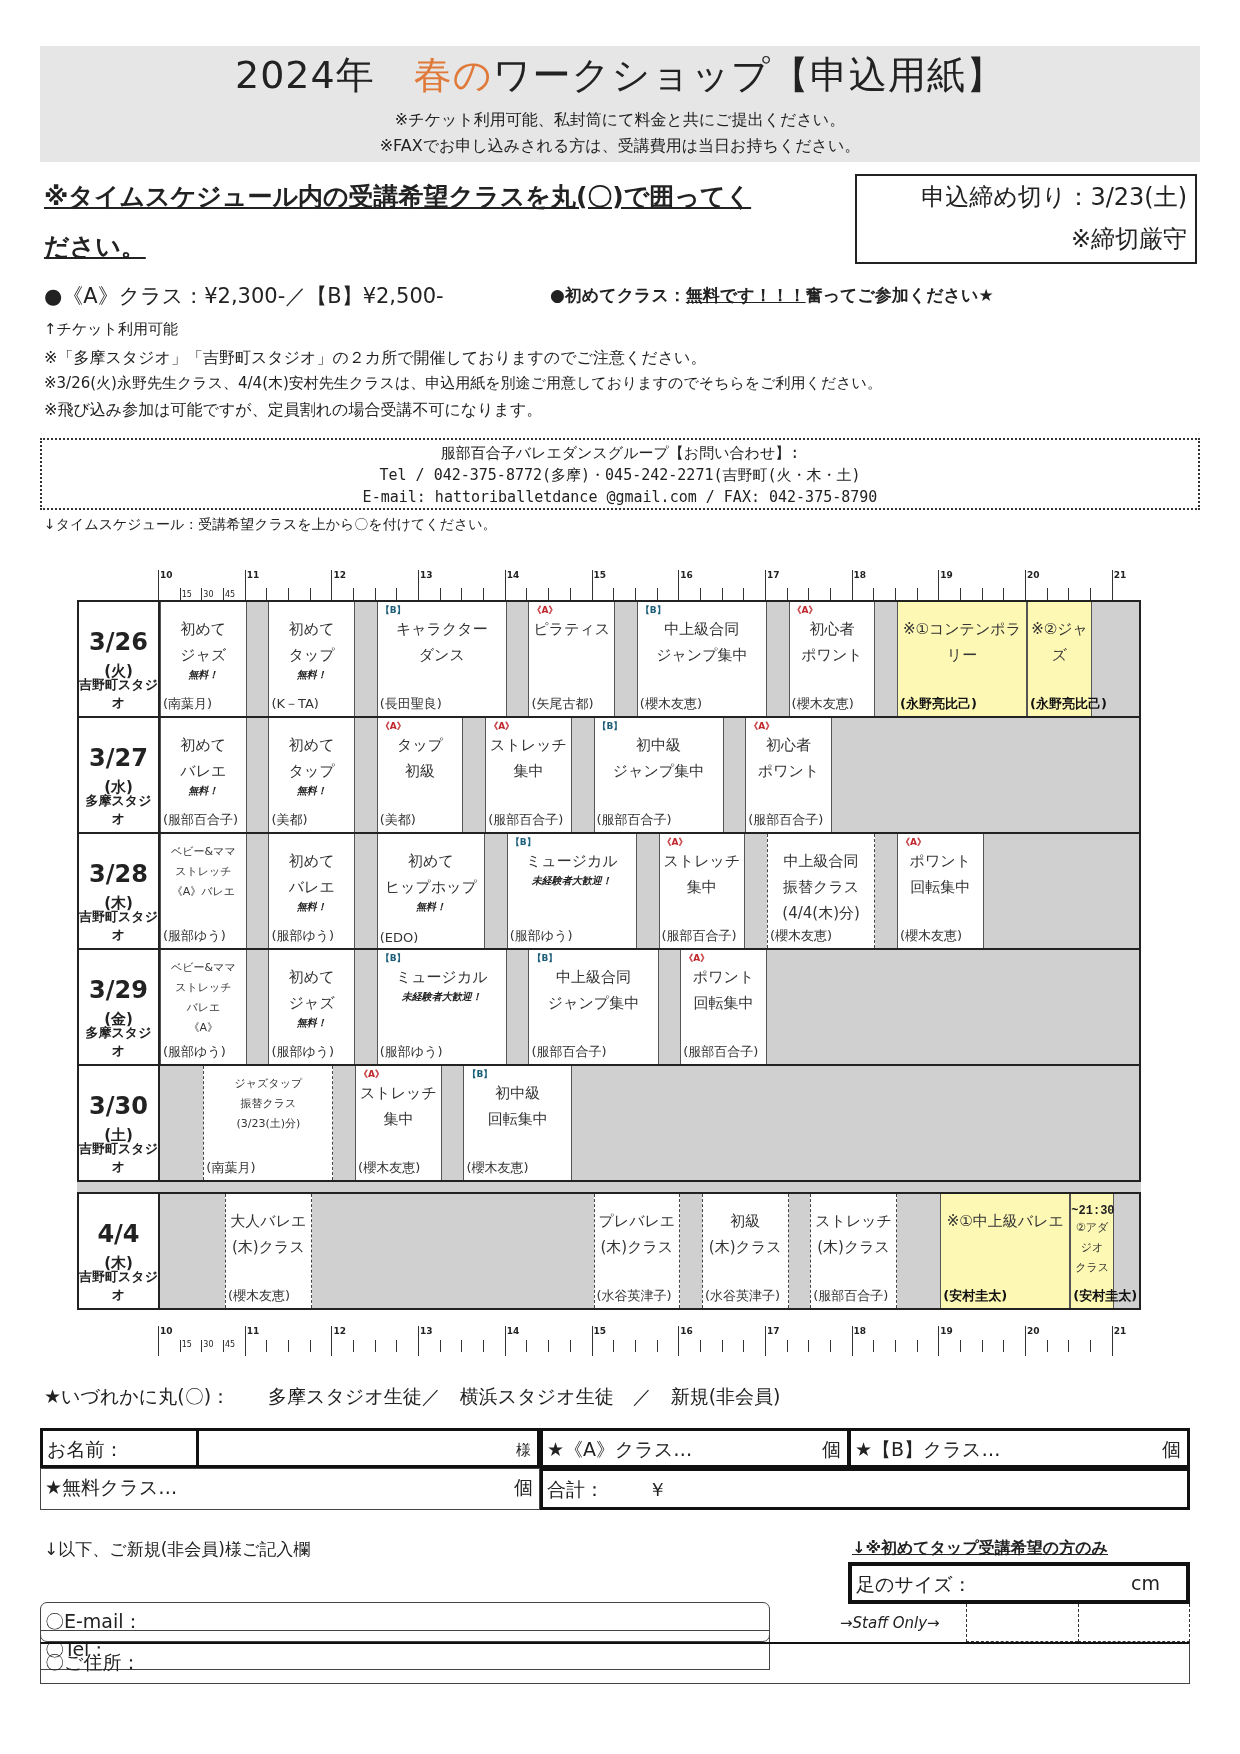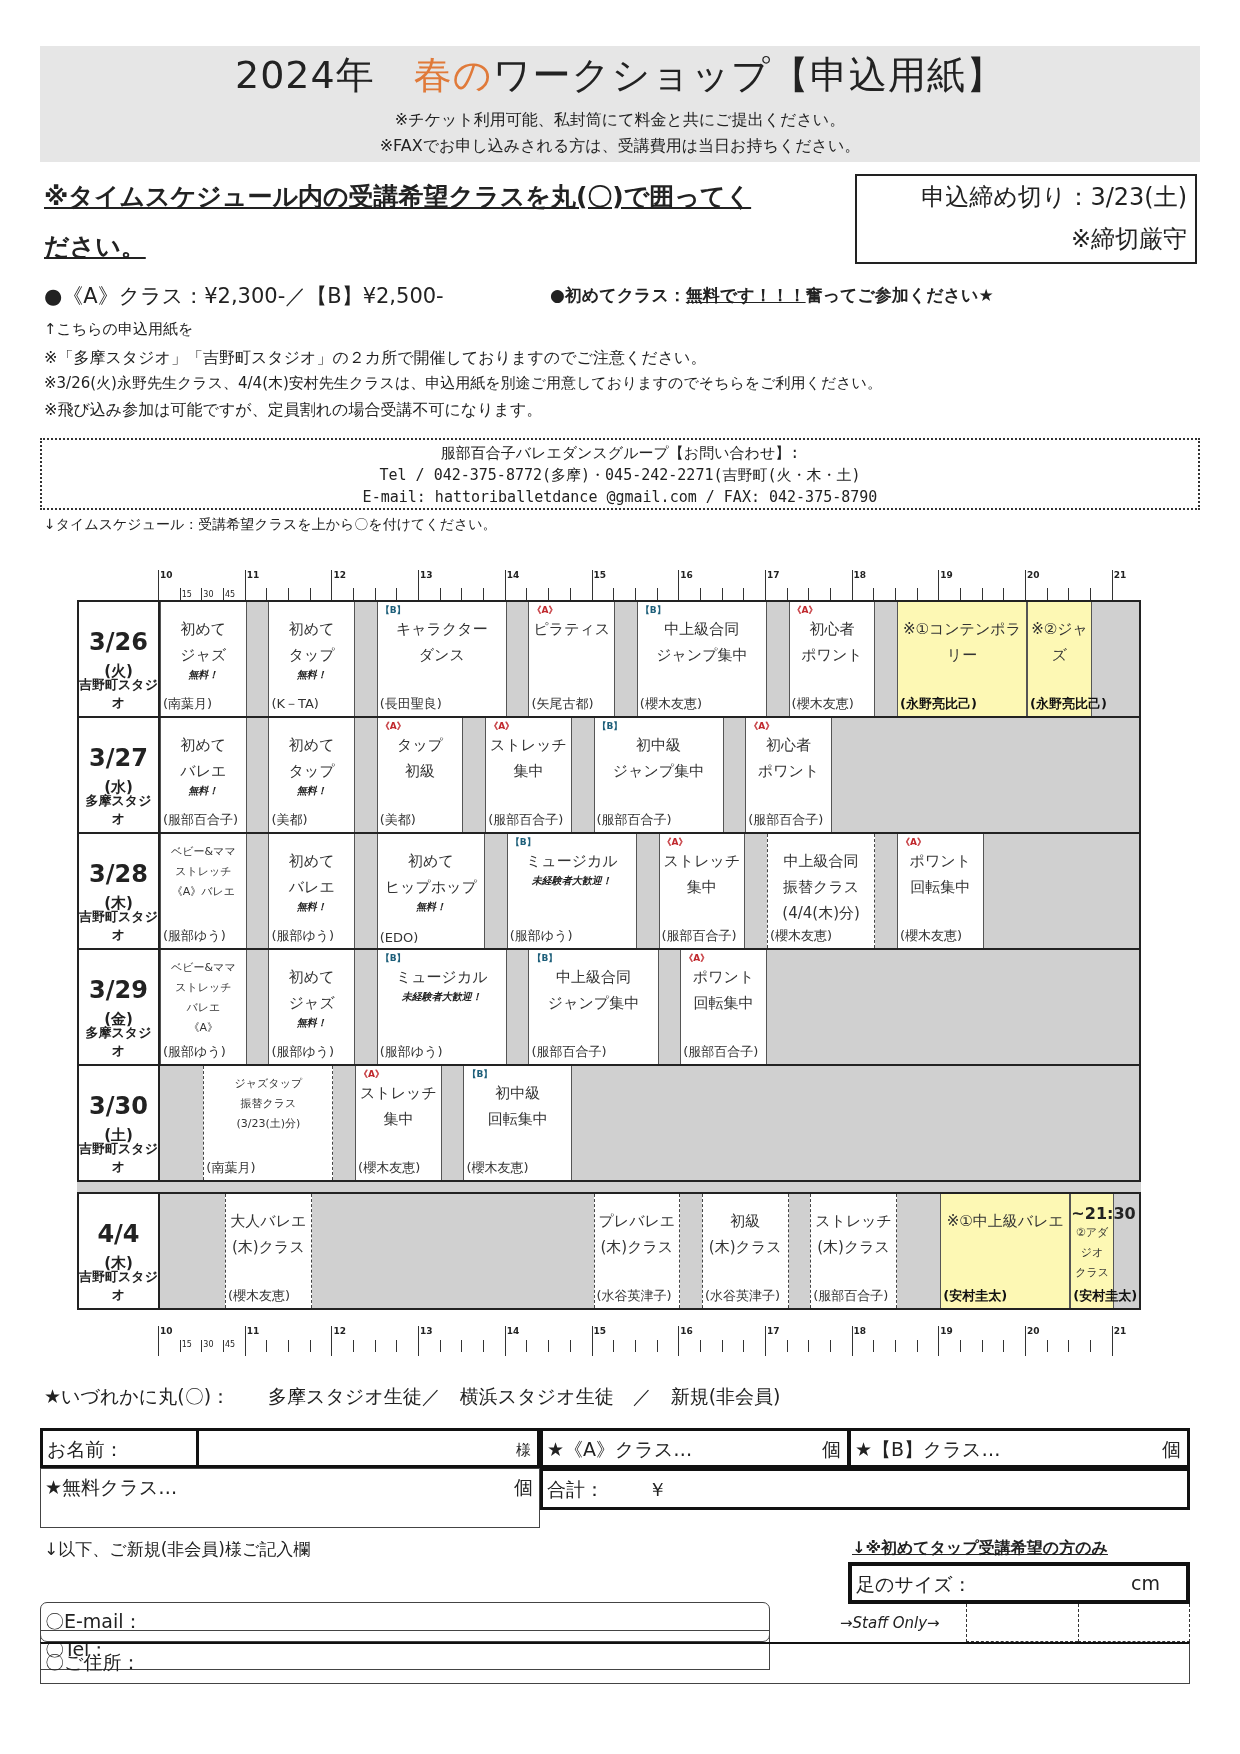--- a/index.html
+++ b/index.html
@@ -38,21 +38,21 @@
   .block.dashed{border-left:1px dashed #444;border-right:1px dashed #444;}
   .block.yellow{background:#fdf8b4;}
   .block .tag{position:absolute;top:2px;left:3px;font-size:9px;font-weight:bold;}
   .tag.a{color:#c0282d;}
   .tag.b{color:#1e5f7a;}
   .block .name{text-align:center;font-size:15px;line-height:26px;margin-top:14px;color:#333;}
   .block .name.small{font-size:11px;line-height:20px;margin-top:8px;}
   .block .note{text-align:center;font-size:10px;font-weight:bold;font-style:italic;}
   .block .teacher{position:absolute;bottom:3px;left:2px;font-size:13px;color:#333;white-space:nowrap;}
   .block .teacher.bold{font-weight:bold;color:#111;}
-  .block .top-note{text-align:left;font-size:16px;font-weight:bold;margin-top:10px;}
+  .block .top-note{text-align:left;font-size:12px;font-weight:bold;margin-top:10px;font-family:Liberation Mono, monospace;}
   
   #circle-choice{left:44px;top:1384px;font-size:19px;}
   .form-box{position:absolute;box-sizing:border-box;font-size:19px;}
   .form-box .lbl{position:absolute;left:4px;top:6px;}
   .form-box .suf{position:absolute;right:6px;top:6px;}
   .thick{border:3px solid #111;}
   .thin{border:1.5px solid #444;}
 </style>
 </head>
 <body>
@@ -70,21 +70,21 @@
 </div>
 <div class="abs" id="deadline-box">
   <div>申込締め切り：3/23(土)</div>
   <div>※締切厳守</div>
 </div>
 
 <div class="abs" id="price">●《A》クラス：¥2,300-／【B】¥2,500-</div>
 <div class="abs" id="free">
   <span>●初めてクラス：</span><b>無料です！！！</b><span>奮ってご参加ください★</span>
 </div>
-<div class="abs info" style="top:320px;font-size:15px;">↑こちらの申込用紙を</div>
+<div class="abs info" style="top:320px;font-size:15px;">↑チケット利用可能</div>
 <div class="abs info" style="top:348px;">※「多摩スタジオ」「吉野町スタジオ」の２カ所で開催しておりますのでご注意ください。</div>
 <div class="abs info" style="top:374px;font-size:15px;">※3/26(火)永野先生クラス、4/4(木)安村先生クラスは、申込用紙を別途ご用意しておりますのでそちらをご利用ください。</div>
 <div class="abs info" style="top:400px;">※飛び込み参加は可能ですが、定員割れの場合受講不可になります。</div>
 
 <div class="abs" id="contact-box">
   <div>服部百合子バレエダンスグループ【お問い合わせ】:</div>
   <div>Tel / 042-375-8772(多摩)・045-242-2271(吉野町(火・木・土)</div>
   <div>E-mail: hattoriballetdance @gmail.com / FAX: 042-375-8790</div>
 </div>
 <div class="abs" style="left:44px;top:516px;font-size:14px;">↓タイムスケジュール：受講希望クラスを上から〇を付けてください。</div>
@@ -434,21 +434,21 @@
   <span class="suf" style="font-size:15px;top:10px;">様</span>
 </div>
 <div class="form-box thick" style="left:540px;top:1428px;width:310px;height:40px;">
   <span class="lbl">★《A》クラス…</span>
   <span class="suf">個</span>
 </div>
 <div class="form-box thick" style="left:848px;top:1428px;width:342px;height:40px;">
   <span class="lbl">★【B】クラス…</span>
   <span class="suf">個</span>
 </div>
-<div class="form-box thin" style="left:40px;top:1468px;width:500px;height:60px;">
+<div class="form-box thin" style="left:40px;top:1468px;width:500px;height:42px;">
   <span class="lbl">★無料クラス…</span>
   <span class="suf">個</span>
 </div>
 <div class="form-box thick" style="left:540px;top:1468px;width:650px;height:42px;">
   <span class="lbl">合計：　　 ￥</span>
 </div>
 
 <div class="abs" style="left:44px;top:1538px;font-size:17px;">↓以下、ご新規(非会員)様ご記入欄</div>
 <div class="abs" style="left:852px;top:1538px;font-size:16px;font-weight:bold;text-decoration:underline;">↓※初めてタップ受講希望の方のみ</div>
 

